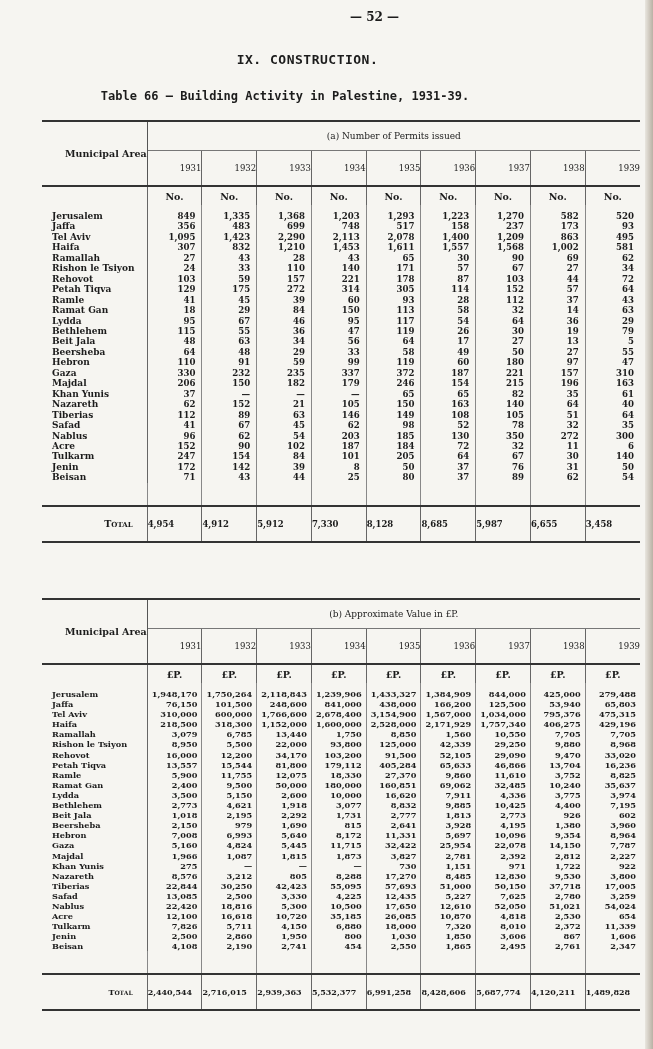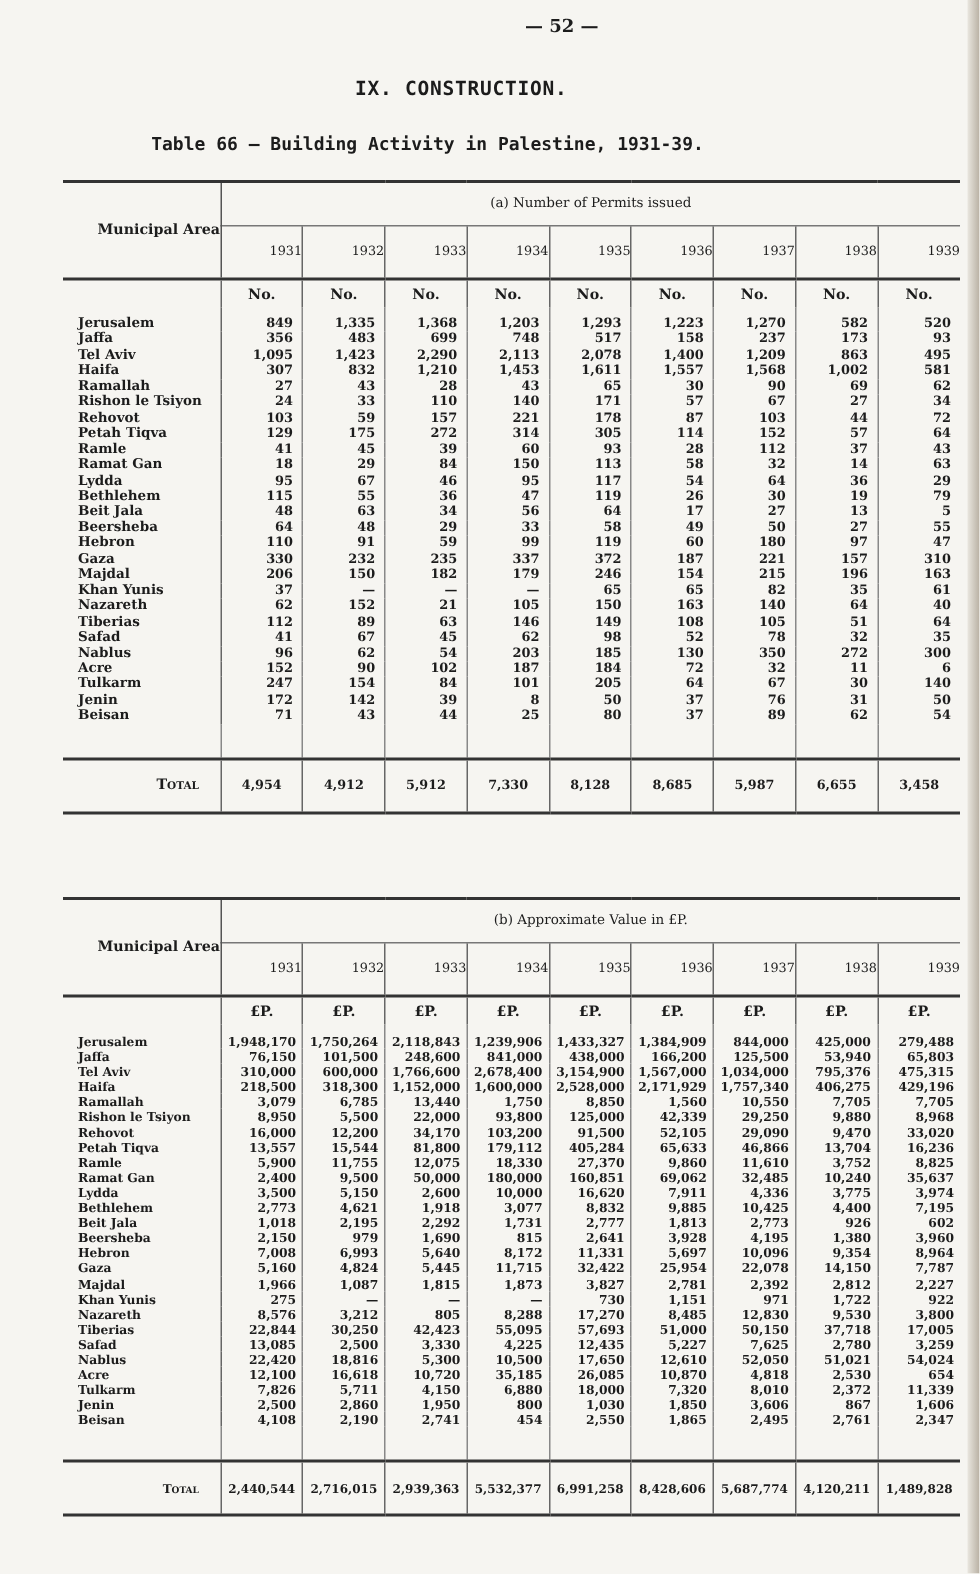--- a/index.html
+++ b/index.html
@@ -67,21 +67,21 @@
   tbody.rows td:last-child { border-right: none; }
   tbody.rows td.area {
     text-align: left; padding-left: 10px; padding-right: 0; font-size: 9px;
     border-right: 1px solid #666;
   }
   tbody.rows tr.first td { padding-top: 6px; }
   tr.spacer td { height: 22px; border-right: 1px solid #888; }
   tr.spacer td:last-child { border-right: none; }
   tr.total-row td {
     border-top: 2px solid #333; border-bottom: 2px solid #333;
-    font-size: 8.5px; font-weight: bold; text-align: center; height: 34px;
+    font-size: 8.5px; font-weight: bold; text-align: left; height: 34px;
     border-right: 1px solid #666;
   }
   tr.total-row td:last-child { border-right: none; }
   tr.total-row td.total-label {
     text-align: right; padding-right: 14px; font-variant: small-caps; font-size: 9.5px;
   }
   .section-b tbody.rows td { line-height: 10.1px; height: 10.1px; font-size: 8.2px; padding-right: 4px; }
   .section-b tr.total-row td { font-size: 8px; }
 </style>
 </head>

